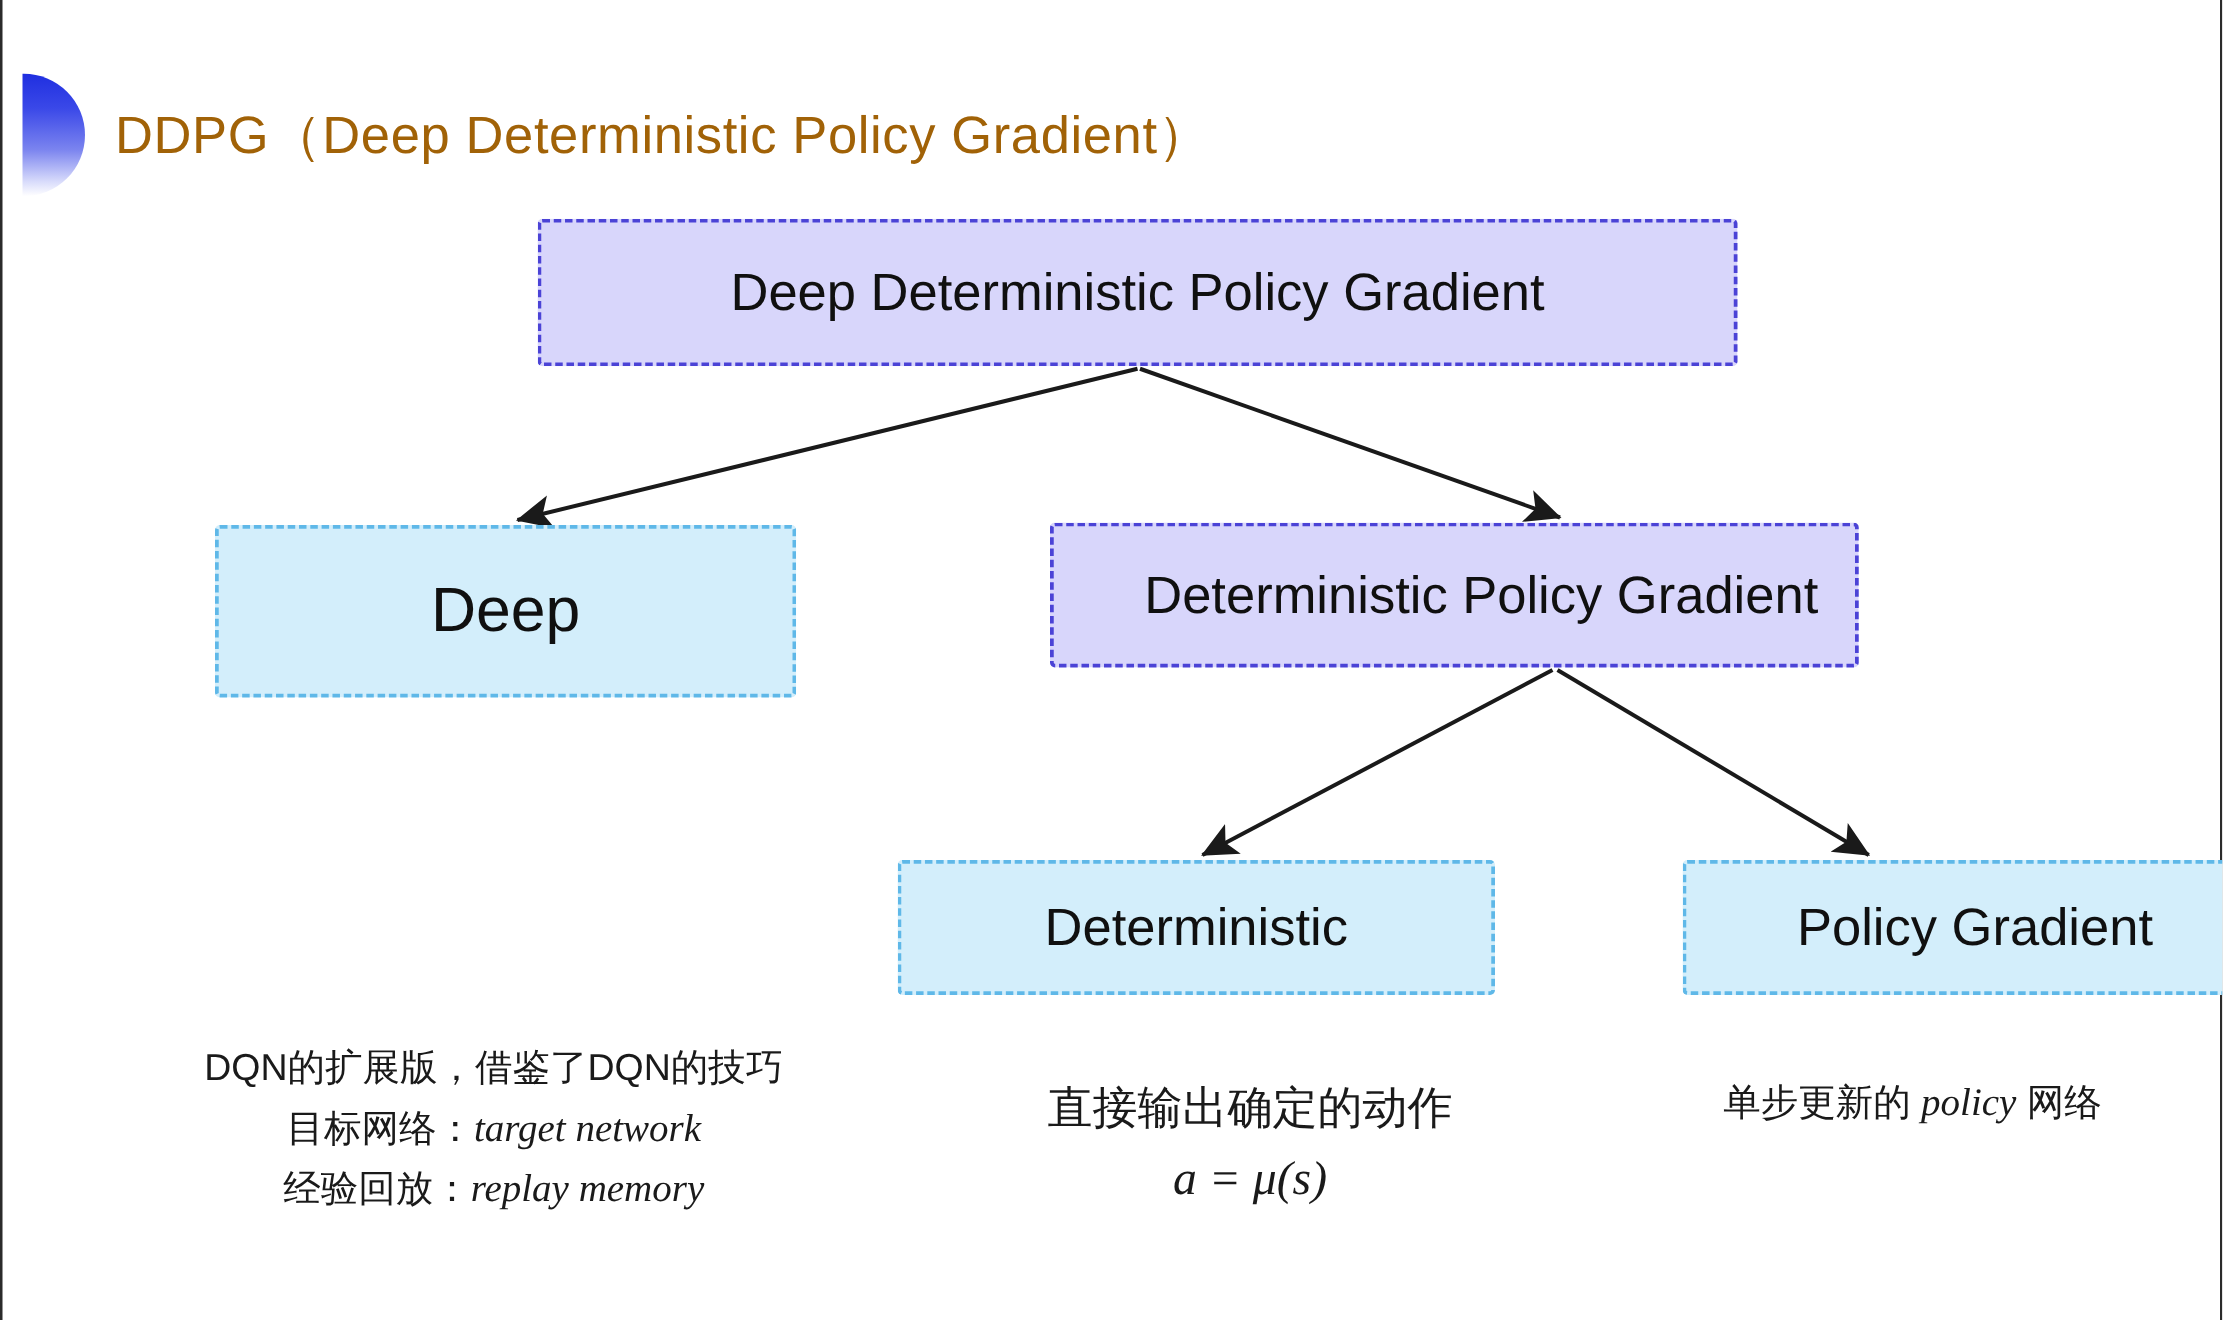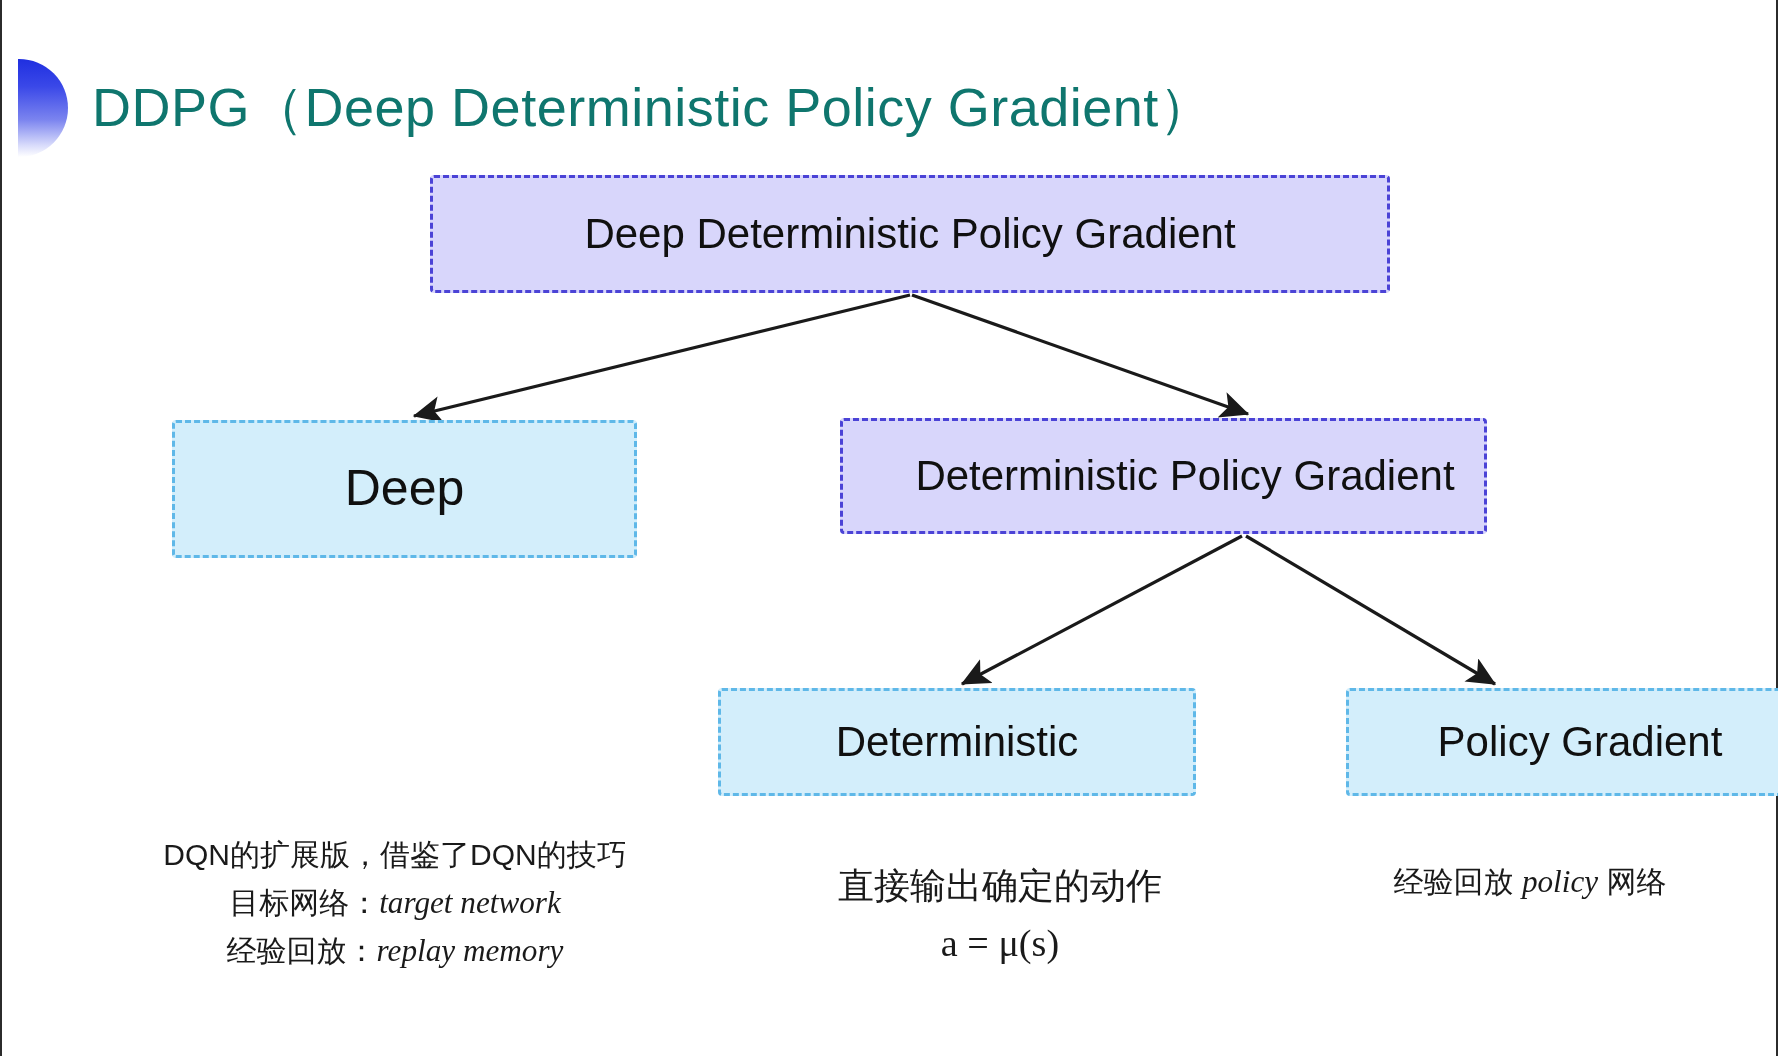--- a/index.html
+++ b/index.html
@@ -39,22 +39,22 @@
   }
   #title-bullet {
     width: 50px;
     height: 98px;
     margin-left: 18px;
     border-radius: 0 49px 49px 0 / 0 49px 49px 0;
     background: linear-gradient(180deg, #1f2fe0 0%, #3a48e8 28%, #7b84ef 62%, #d8dbfb 88%, #ffffff 100%);
   }
   #title-text {
     margin-left: 24px;
-    font-size: 54px;
-    color: #0f766e;
+    font-size: 42px;
+    color: #a16207;
     font-weight: 400;
     letter-spacing: 0.5px;
     white-space: nowrap;
   }
 
   
   #connectors {
     position: absolute;
     left: 0;
     top: 0;
@@ -120,20 +120,21 @@
     width: 440px;
     font-size: 30px;
   }
   .mathit {
     font-family: "Liberation Serif", "DejaVu Serif", serif;
     font-style: italic;
     font-size: 1.04em;
   }
   .formula {
     font-family: "Liberation Serif", "DejaVu Serif", serif;
+    font-style: italic;
     font-size: 1.06em;
     display: block;
   }
 </style>
 </head>
 <body>
 
 <div id="slide">
 
   <div class="edge-rule left"></div>
@@ -175,17 +176,17 @@
     <span class="cap-line"><span>目标网络：</span><span class="mathit">target network</span></span>
     <span class="cap-line"><span>经验回放：</span><span class="mathit">replay memory</span></span>
   </div>
 
   <div class="caption" id="caption-det">
     <span class="cap-line">直接输出确定的动作</span>
     <span class="formula">a = μ(s)</span>
   </div>
 
   <div class="caption" id="caption-pg">
-    <span class="cap-line">经验回放</span>
+    <span class="cap-line">单步更新的</span>
     <span class="cap-line"><span class="mathit">policy</span><span> 网络</span></span>
   </div>
 
 </div>
 
 </body></html>

